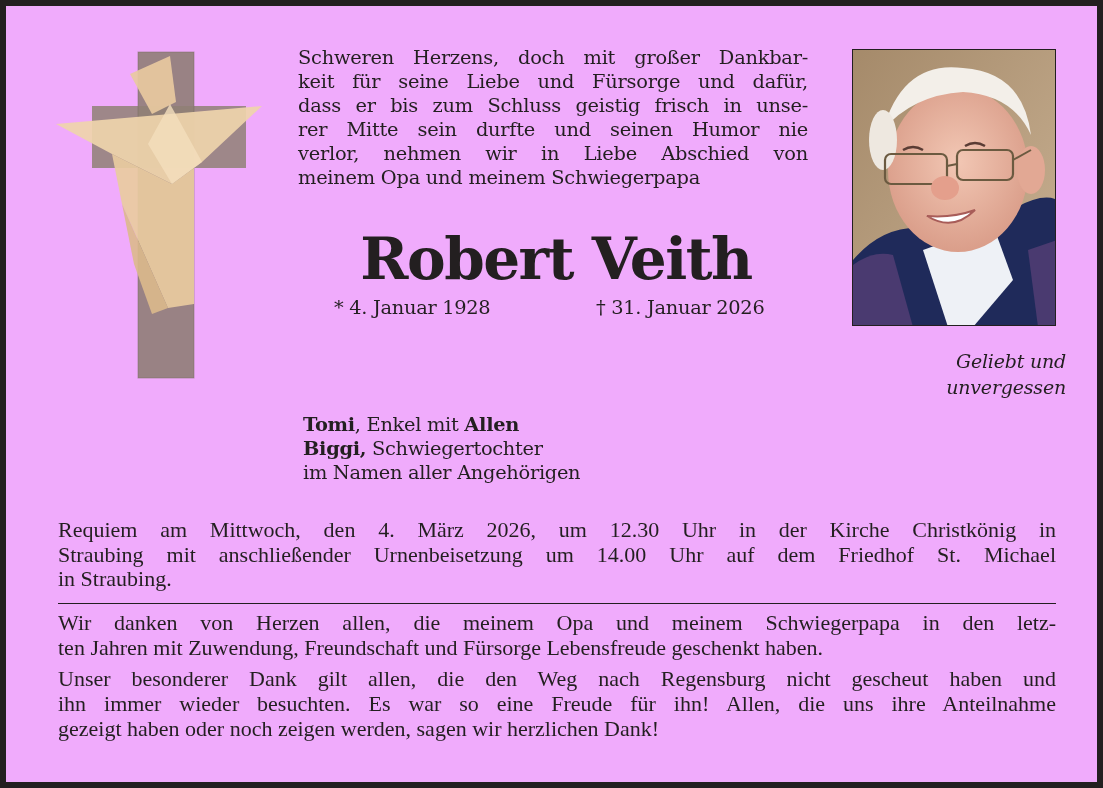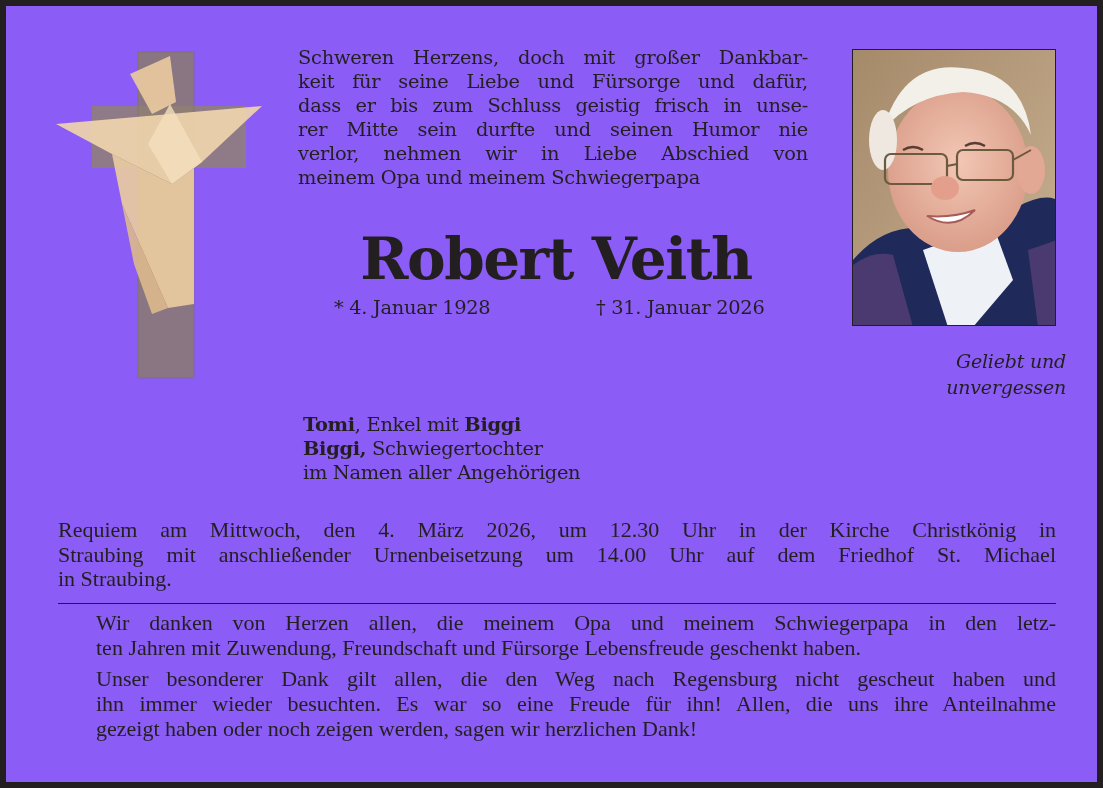--- a/index.html
+++ b/index.html
@@ -2,21 +2,21 @@
 <html><head>
   <meta charset="utf-8">
   <style>
     html, body { margin: 0; padding: 0; background: #ffffff; }
     body { width: 1103px; height: 788px; overflow: hidden; }
     .page {
       position: relative;
       width: 1103px; height: 788px;
       box-sizing: border-box;
       border: 6px solid #231f20;
-      background: #8b5cf6;
+      background: #f0abfc;
       color: #231f20;
       font-family: "DejaVu Serif", "Liberation Serif", serif;
     }
     .abs { position: absolute; }
 
     
     .crucifix { left: 46px; top: 38px; width: 214px; height: 336px; }
 
     
     .intro {
@@ -65,21 +65,21 @@
     .requiem span.last { text-align-last: left; }
 
     .divider { left: 52px; top: 597px; width: 998px; height: 0; border-top: 1.5px solid #231f20; }
 
     .thanks {
       left: 52px; top: 604px; width: 998px;
       font-family: "Liberation Serif", "DejaVu Serif", serif;
       font-size: 22px; line-height: 25px;
     }
     .thanks p { margin: 0 0 6px 0; }
-    .thanks span { display: block; text-align: justify; text-align-last: justify; margin-left: 38px; }
+    .thanks span { display: block; text-align: justify; text-align-last: justify; }
     .thanks span.last { text-align-last: left; }
   </style>
 </head>
 <body>
 
 <div class="page">
 
   <div class="abs crucifix">
     <svg width="214" height="336" viewBox="0 0 214 336">
 
@@ -104,21 +104,21 @@
     <span class="last">meinem Opa und meinem Schwiegerpapa</span>
   </div>
 
   <div class="abs name">Robert Veith</div>
 
   <div class="abs dates birth">* 4. Januar 1928</div>
   <div class="abs dates death">† 31. Januar 2026</div>
 
 
   <div class="abs family">
-    <div><b>Tomi</b><span>, Enkel mit </span><b>Biggi</b></div>
+    <div><b>Tomi</b><span>, Enkel mit </span><b>Allen</b></div>
     <div><b>Biggi,</b><span> Schwiegertochter</span></div>
     <div><span>im Namen aller Angehörigen</span></div>
   </div>
 
   <div class="abs photo">
     <svg width="204" height="277" viewBox="0 0 204 277">
       <defs>
         <linearGradient id="bg" x1="0" y1="0" x2="1" y2="1">
           <stop offset="0" stop-color="#a58a6a"></stop>
           <stop offset="1" stop-color="#c9b193"></stop>

